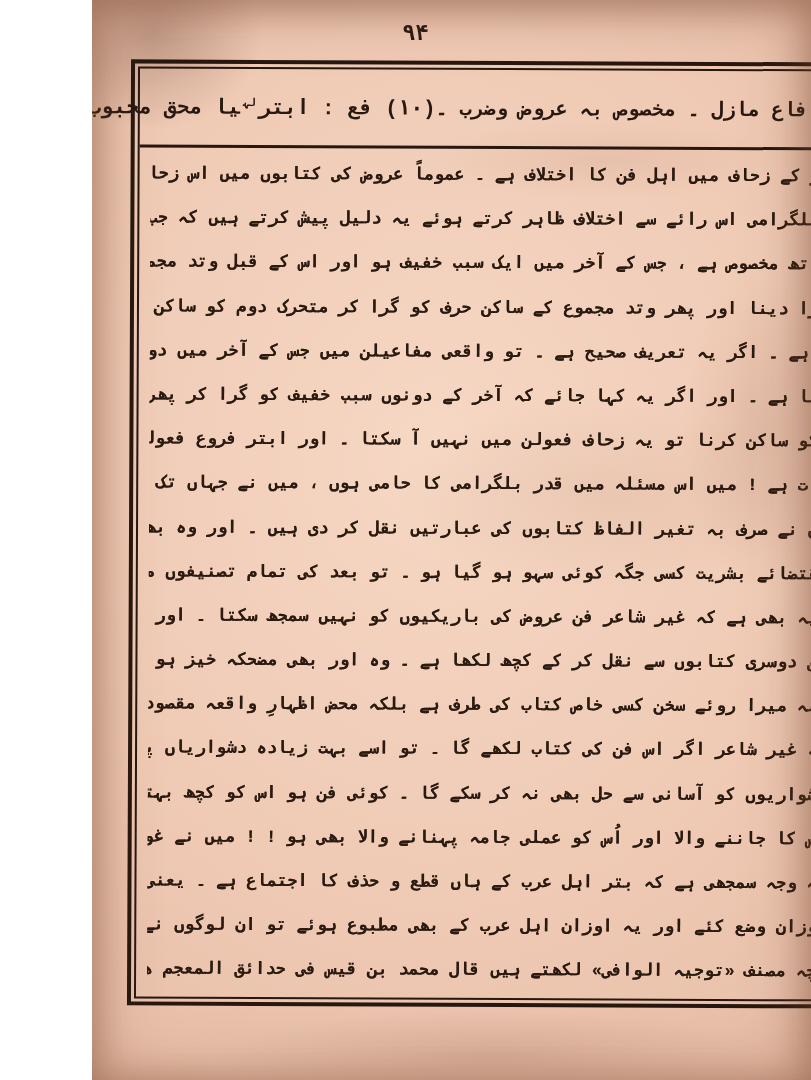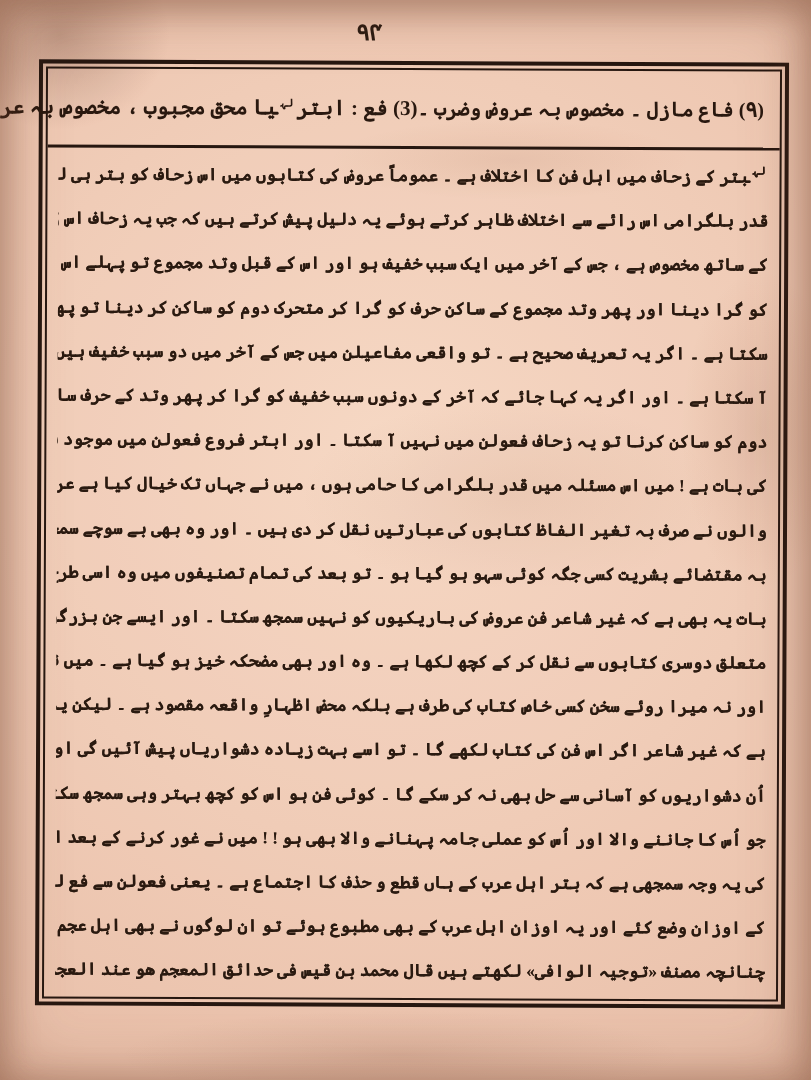--- a/index.html
+++ b/index.html
@@ -1,20 +1,20 @@
 <!DOCTYPE html>
 <html lang="ur" dir="rtl"><head>
 <meta charset="utf-8">
 <style>
   html,body{margin:0;padding:0;}
   .page{
     position:relative;
-    width:811px;height:1080px;
+    width:719px;height:1080px;
     overflow:hidden;
-    font-family:Liberation Serif, serif;
+    font-family:Liberation Mono, monospace;
     background:
       radial-gradient(ellipse 120% 90% at 48% 42%, #f6d7c3 0%, #f0cab5 40%, #e9c0aa 68%, #dcae96 92%, #d0a089 100%);
   }
   
   .page::after{
     content:"";position:absolute;inset:0;pointer-events:none;
     box-shadow:
       inset 0 0 70px rgba(120,70,48,.30),
       inset 0 14px 30px rgba(110,62,42,.22),
       inset -14px 0 34px rgba(120,70,48,.18),
@@ -91,21 +91,21 @@
   <div class="stain s5"></div>
 
   <div class="page-number">۹۴</div>
 
   <div class="frame">
     <div class="frame-inner">
 
       <div class="header-band">
         <span class="header-entry right">(۹) فاع مازل ۔ مخصوص بہ عروض وضرب ۔</span>
         <span class="header-entry left">
-          <span>(3) فع : ابتر</span><sup class="fn-marker">لہ</sup><span>یا محق مجبوب ، مخصوص بہ عروض وضرب</span>
+          <span>(۱۰) فع : ابتر</span><sup class="fn-marker">لہ</sup><span>یا محق مجبوب ، مخصوص بہ عروض وضرب</span>
         </span>
       </div>
 
       <div class="text-area">
         <div class="line"><sup class="fn-marker">لہ</sup><span>بتر کے زحاف میں اہل فن کا اختلاف ہے ۔ عموماً عروض کی کتابوں میں اس زحاف کو بتر ہی لکھا گیا ہے لیکن</span></div>
         <div class="line">قدر بلگرامی اس رائے سے اختلاف ظاہر کرتے ہوئے یہ دلیل پیش کرتے ہیں کہ جب یہ زحاف اس رُکن</div>
         <div class="line">کے ساتھ مخصوص ہے ، جس کے آخر میں ایک سبب خفیف ہو اور اس کے قبل وتد مجموع تو پہلے اس سبب</div>
         <div class="line">کو گرا دینا اور پھر وتد مجموع کے ساکن حرف کو گرا کر متحرک دوم کو ساکن کر دینا تو پھر یہ مفاعیلن میں کیونکر آ</div>
         <div class="line">سکتا ہے ۔ اگر یہ تعریف صحیح ہے ۔ تو واقعی مفاعیلن میں جس کے آخر میں دو سبب خفیف ہیں یہ زحاف کیونکر</div>
         <div class="line">آ سکتا ہے ۔ اور اگر یہ کہا جائے کہ آخر کے دونوں سبب خفیف کو گرا کر پھر وتد کے حرف ساکن کو گرانا اور متحرک</div>

